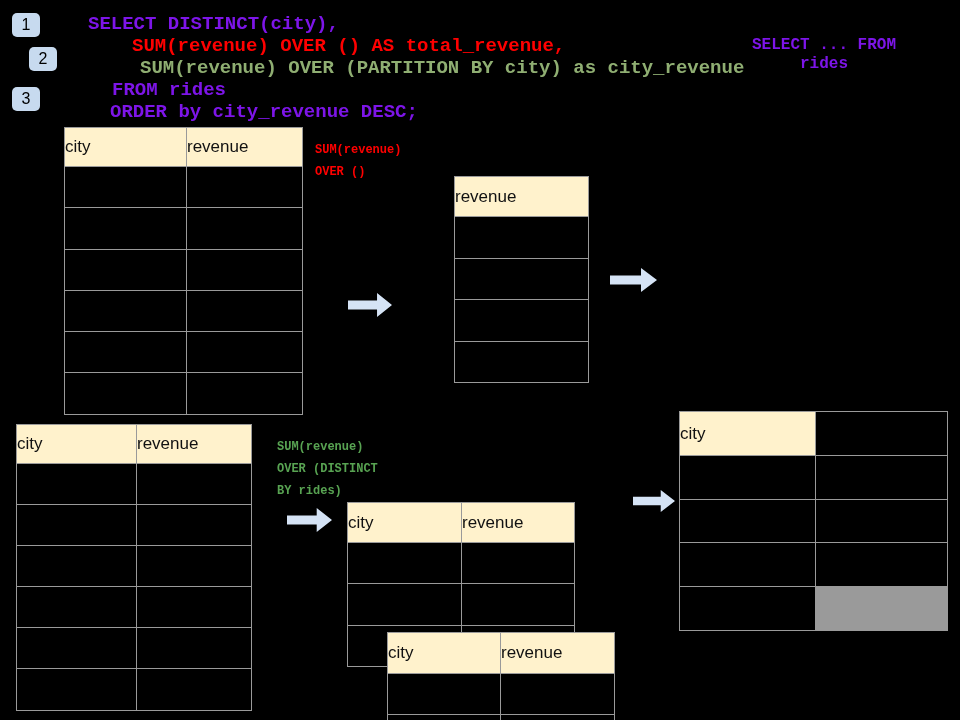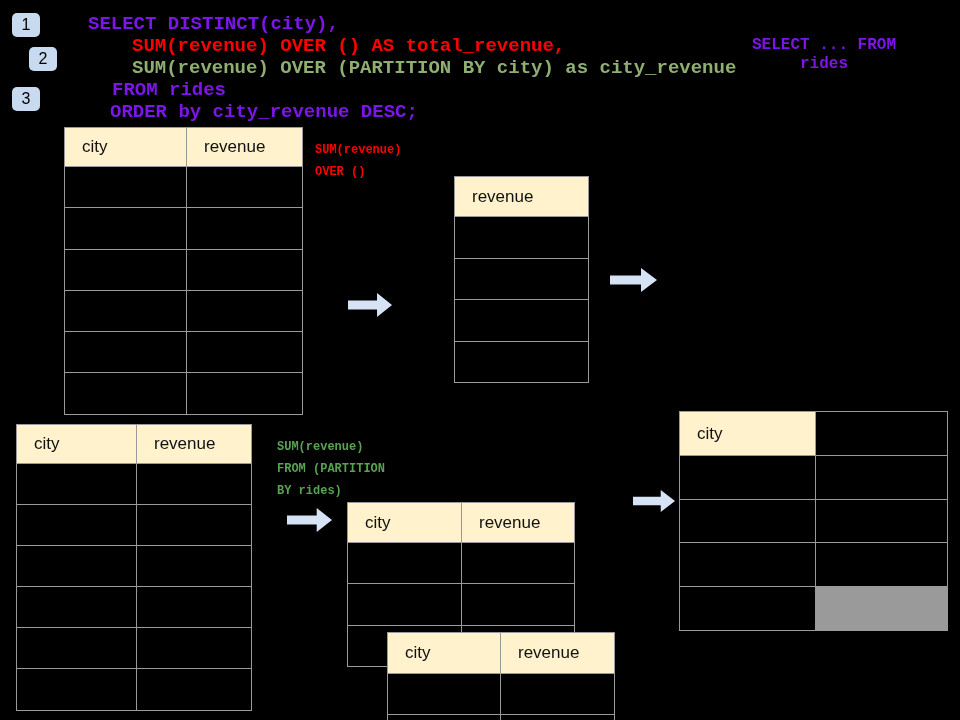--- a/index.html
+++ b/index.html
@@ -7,29 +7,29 @@
           font-family:"Liberation Sans",sans-serif;}
   .abs{position:absolute;}
   
   .code{font-family:"Liberation Mono","DejaVu Sans Mono",monospace;font-weight:bold;
         white-space:pre;line-height:22px;}
   .sz19{font-size:19px;}
   .sz18{font-size:12px;}
   .sz16{font-size:16px;line-height:19px;text-align:center;}
   .c-purple{color:#7d15e8;}
   .c-red{color:#ff0000;}
-  .c-green-light{color:#8fae72;}
+  .c-green-light{color:#8fae72;margin-left:8px;}
   .c-green{color:#58a352;}
   
   .badge{position:absolute;width:28px;height:24px;background:#c7daef;border-radius:5px;
          display:flex;align-items:center;justify-content:center;color:#000;
          font-size:16px;font-family:"Liberation Sans",sans-serif;}
   
   .tbl{position:absolute;display:grid;gap:1px;padding:1px;background:#9a9a9a;}
-  .hd{background:#fff2cc;display:flex;align-items:center;padding-left:17px;
+  .hd{background:#fff2cc;display:flex;align-items:center;padding-left:0;
       font-size:17px;color:#111;overflow:hidden;}
   .bd{background:#000;}
   
   .arrow{position:absolute;background:#d5e3f5;
          clip-path:polygon(0 31%,66% 31%,66% 0,100% 50%,66% 100%,66% 69%,0 69%);}
 </style>
 </head>
 <body>
 
 <div id="canvas">
@@ -41,21 +41,21 @@
   <div class="abs code sz19 c-red" style="left:132px;top:35px;">SUM(revenue) OVER () AS total_revenue,</div>
   <div class="abs code sz19 c-purple" style="left:88px;top:13px;">SELECT DISTINCT(city),</div>
   <div class="abs code sz19 c-green-light" style="left:132px;top:57px;">SUM(revenue) OVER (PARTITION BY city) as city_revenue</div>
   <div class="abs code sz19 c-purple" style="left:112px;top:79px;">FROM rides</div>
   <div class="abs code sz19 c-purple" style="left:110px;top:101px;">ORDER by city_revenue DESC;</div>
 
   <div class="abs code sz16 c-purple" style="left:752px;top:36px;"><span>SELECT ... FROM</span><br><span>rides</span></div>
 
   <div class="abs code sz18 c-red" style="left:315px;top:139px;"><span>SUM(revenue)</span><br><span>OVER ()</span></div>
 
-  <div class="abs code sz18 c-green" style="left:277px;top:436px;"><span>SUM(revenue)</span><br><span>FROM (PARTITION</span><br><span>BY rides)</span></div>
+  <div class="abs code sz18 c-green" style="left:277px;top:436px;"><span>SUM(revenue)</span><br><span>OVER (DISTINCT</span><br><span>BY rides)</span></div>
 
   <div class="tbl" style="left:64px;top:127px;grid-template-columns:121px 115px;grid-template-rows:38px repeat(6,40.3px);">
     <div class="hd">city</div>
     <div class="hd">revenue</div>
     <div class="bd"></div>
       <div class="bd"></div>
     <div class="bd"></div>
       <div class="bd"></div>
     <div class="bd"></div>
       <div class="bd"></div>

